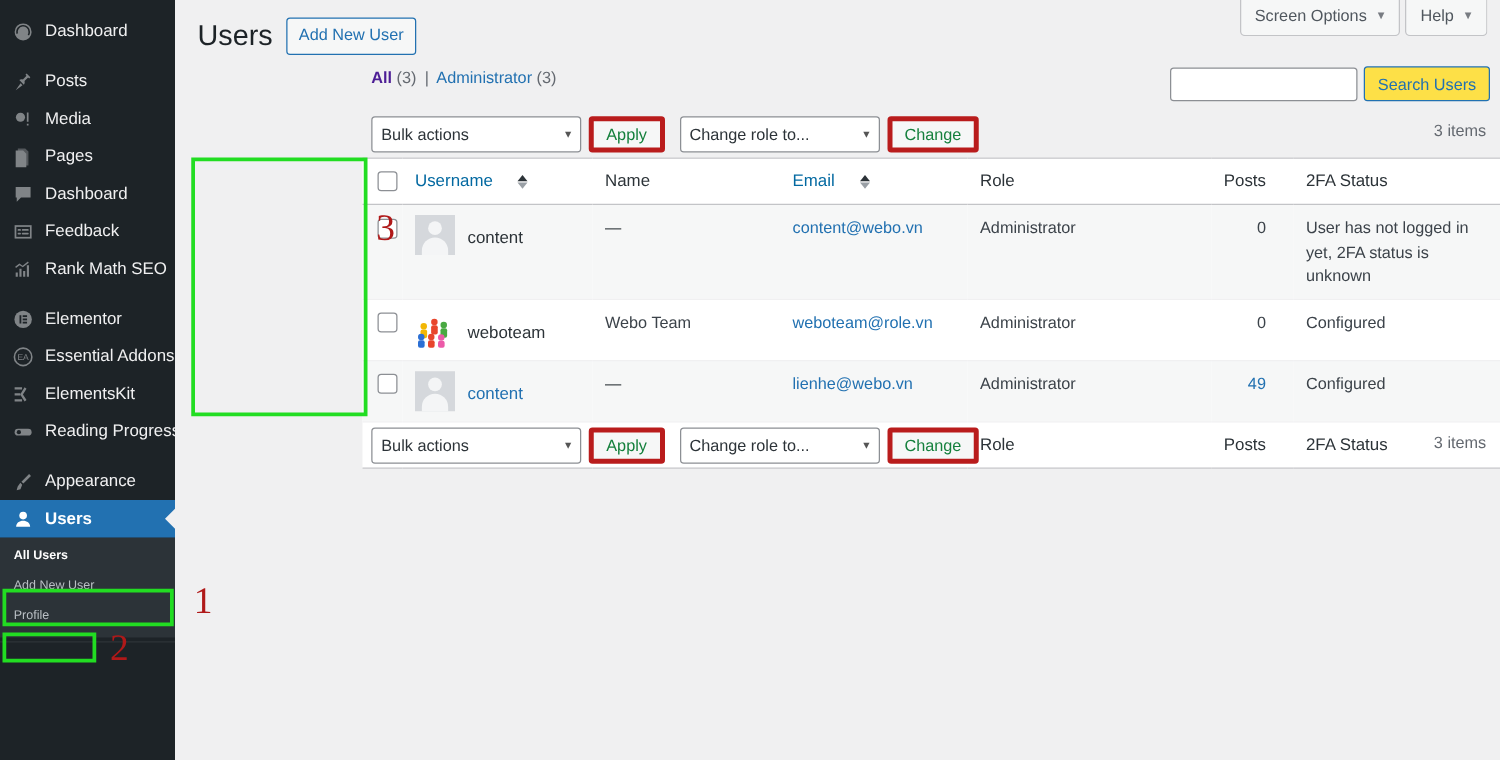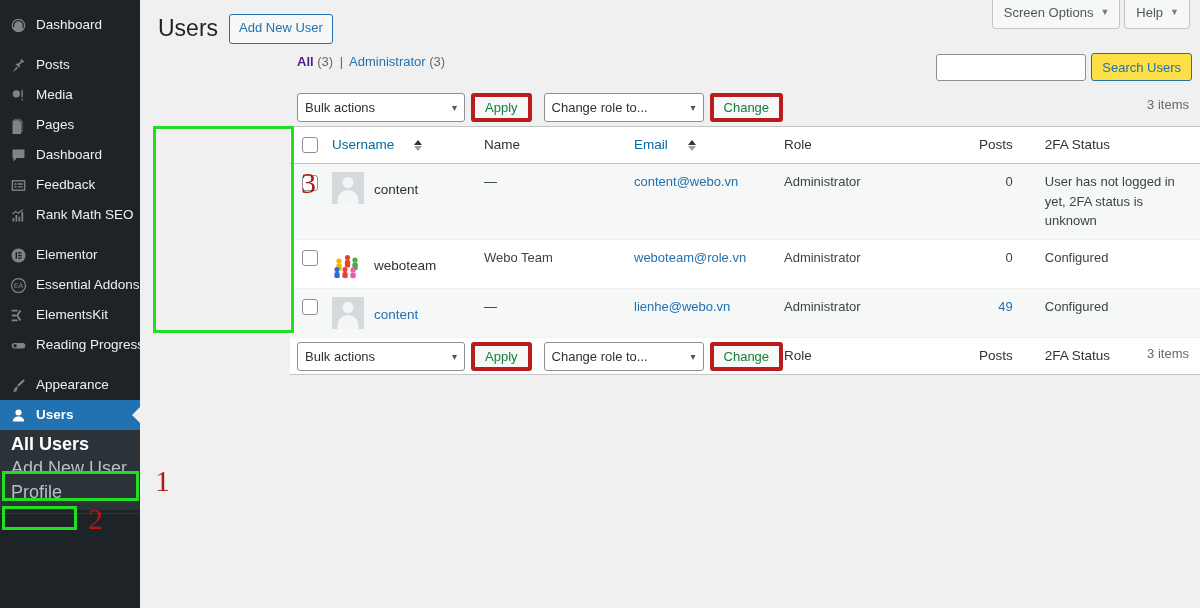--- a/index.html
+++ b/index.html
@@ -61,21 +61,21 @@
     border-bottom:9px solid transparent;
     border-right:9px solid #f0f0f1;
   }
 
   
   .submenu { background:#2c3338; padding:2px 0 6px 0; }
   .submenu-item {
     height:24px;
     display:flex; align-items:center;
     padding-left:11px;
-    font-size:18px;
+    font-size:10px;
     color:#b9bfc4;
     cursor:pointer;
     position:relative;
   }
   .submenu-item.current { color:#fff; font-weight:700; }
 
   
   #wpbody {
     position:absolute; left:140px; top:0;
     width:1060px; height:608px;

